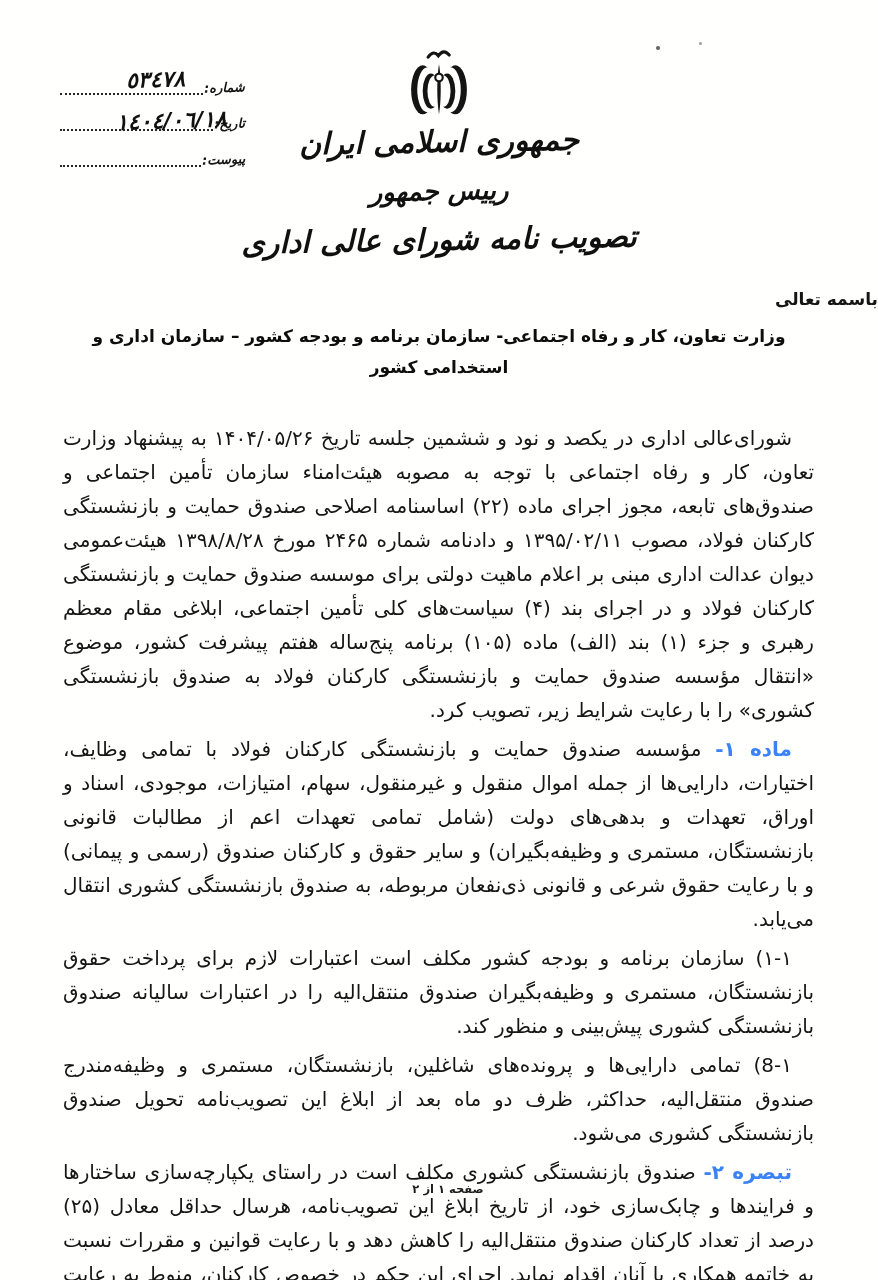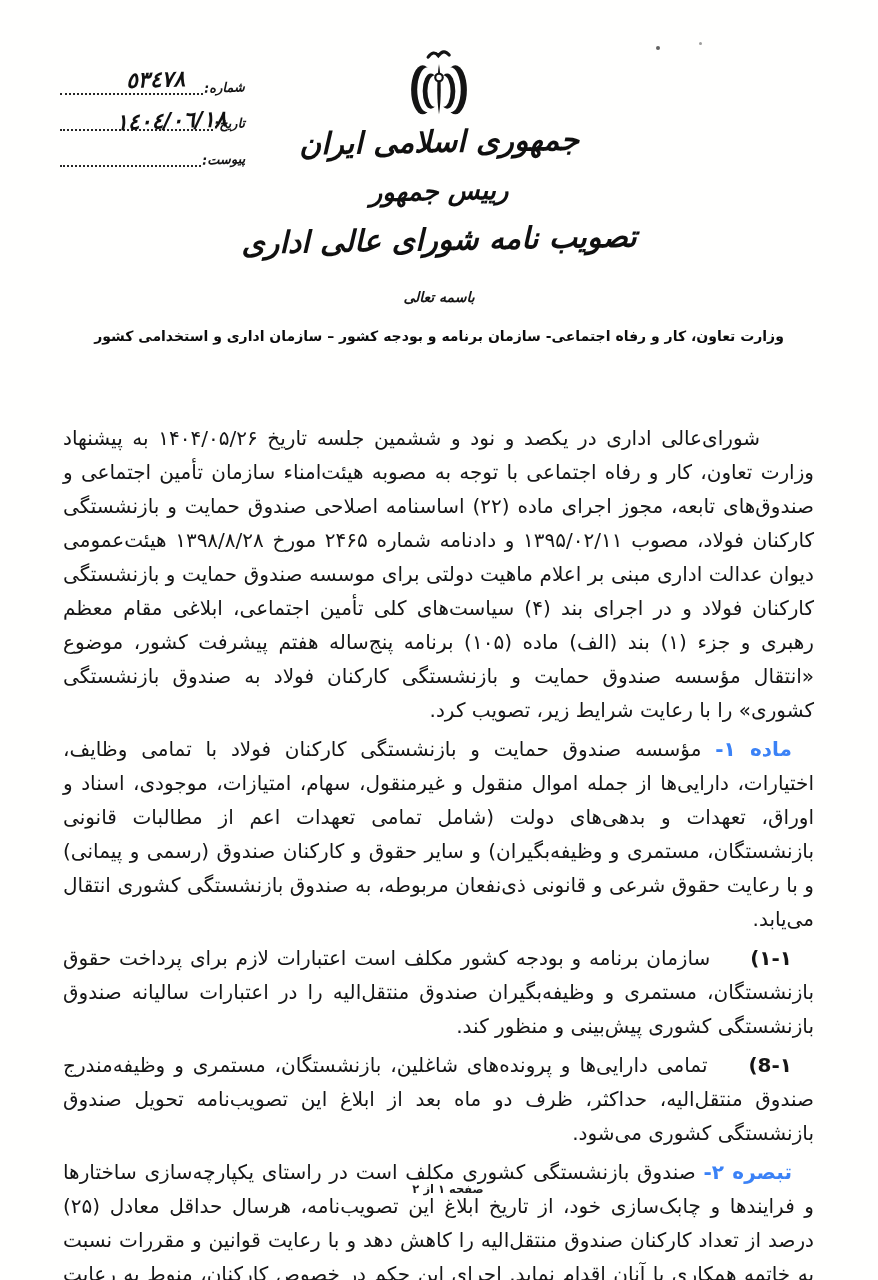--- a/index.html
+++ b/index.html
@@ -20,35 +20,35 @@
   .hand-number{right:18px;}
   .hand-date{right:-14px;bottom:-4px;letter-spacing:0;}
   
   .emblem{position:absolute;top:46px;left:50%;transform:translateX(-50%);}
   
   .cal{position:absolute;left:0;width:100%;text-align:center;direction:rtl;
        font-weight:bold;font-style:italic;color:#101010;}
   .cal-country{top:124px;font-size:30px;letter-spacing:1px;transform:rotate(-1deg);}
   .cal-office{top:176px;font-size:26px;transform:rotate(-1deg);}
   .cal-doctype{top:222px;font-size:30px;letter-spacing:1px;transform:rotate(-1deg);}
-  .bismillah{position:absolute;top:289px;left:0;width:100%;text-align:center;
-       font-size:14px;font-weight:bold;font-style:italic;direction:rtl;}
+  .bismillah{position:absolute;top:289px;left:0;width:100%;text-align:right;
+       font-size:17px;font-weight:bold;direction:rtl;}
   
   .addressees{
     position:absolute;top:321px;left:70px;right:70px;direction:rtl;text-align:center;
-    font-weight:bold;font-size:14px;line-height:31px;color:#0d0d0d;
+    font-weight:bold;font-size:17px;line-height:31px;color:#0d0d0d;
   }
   
   .body{
     position:absolute;top:421px;left:63px;right:64px;direction:rtl;
     text-align:justify;text-justify:inter-word;font-size:20px;line-height:34px;color:#161616;
   }
   .body p{margin:0 0 5px 0;text-indent:22px;}
   .lead-bold{font-weight:bold;color:#3b82f6;}
-  .lead{font-weight:bold;margin-left:32px;}
+  .lead{font-weight:normal;}
   
   .footer{
     position:absolute;bottom:84px;left:9px;width:100%;text-align:center;direction:rtl;
     font-size:11.5px;font-weight:bold;color:#1d1d1d;
   }
   
   .speck{position:absolute;background:#3b3b3b;border-radius:50%;opacity:.8;}
   .speck1{width:4px;height:4px;top:46px;left:656px;}
   .speck2{width:3px;height:3px;top:42px;left:699px;opacity:.5;}
 </style>

